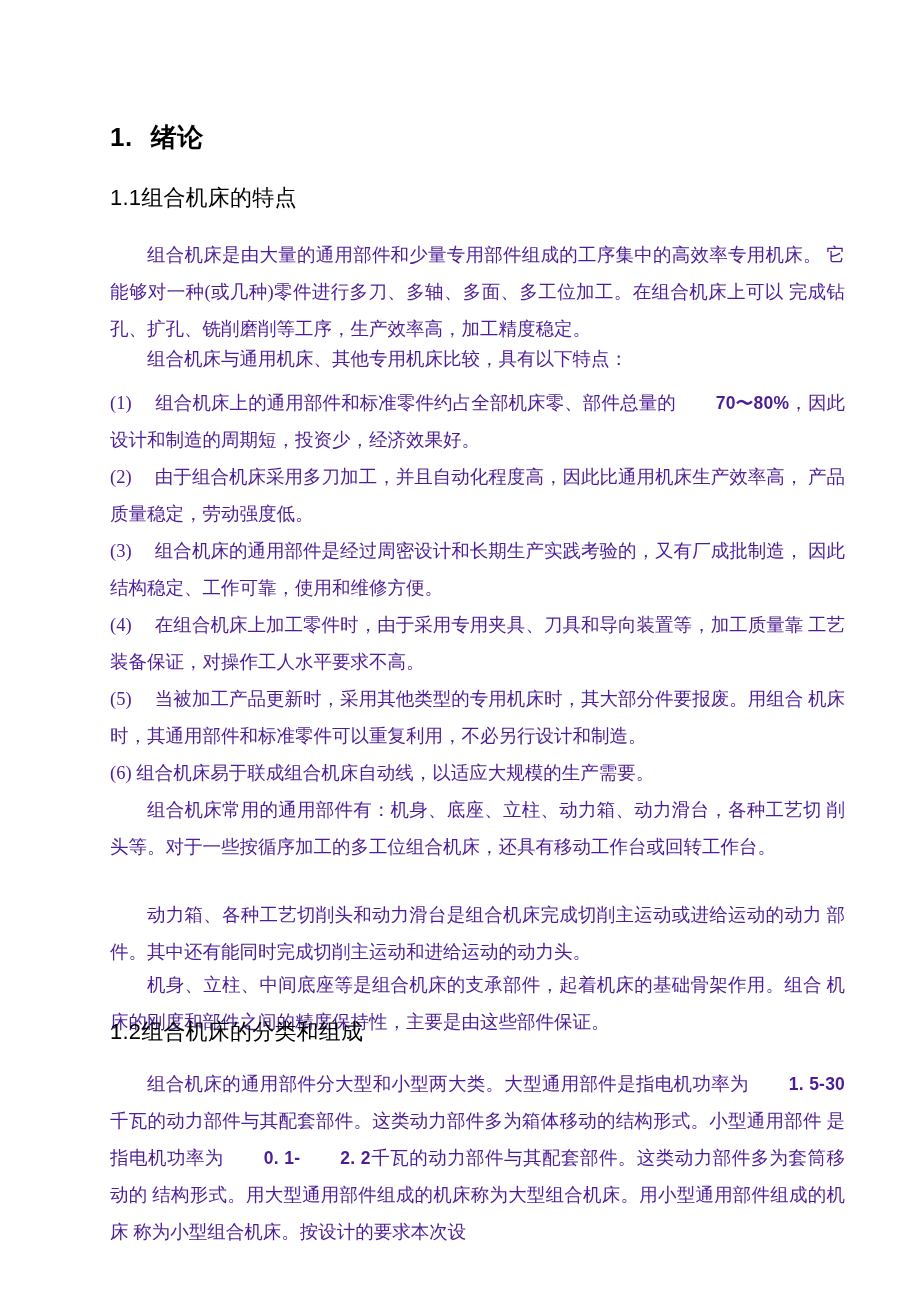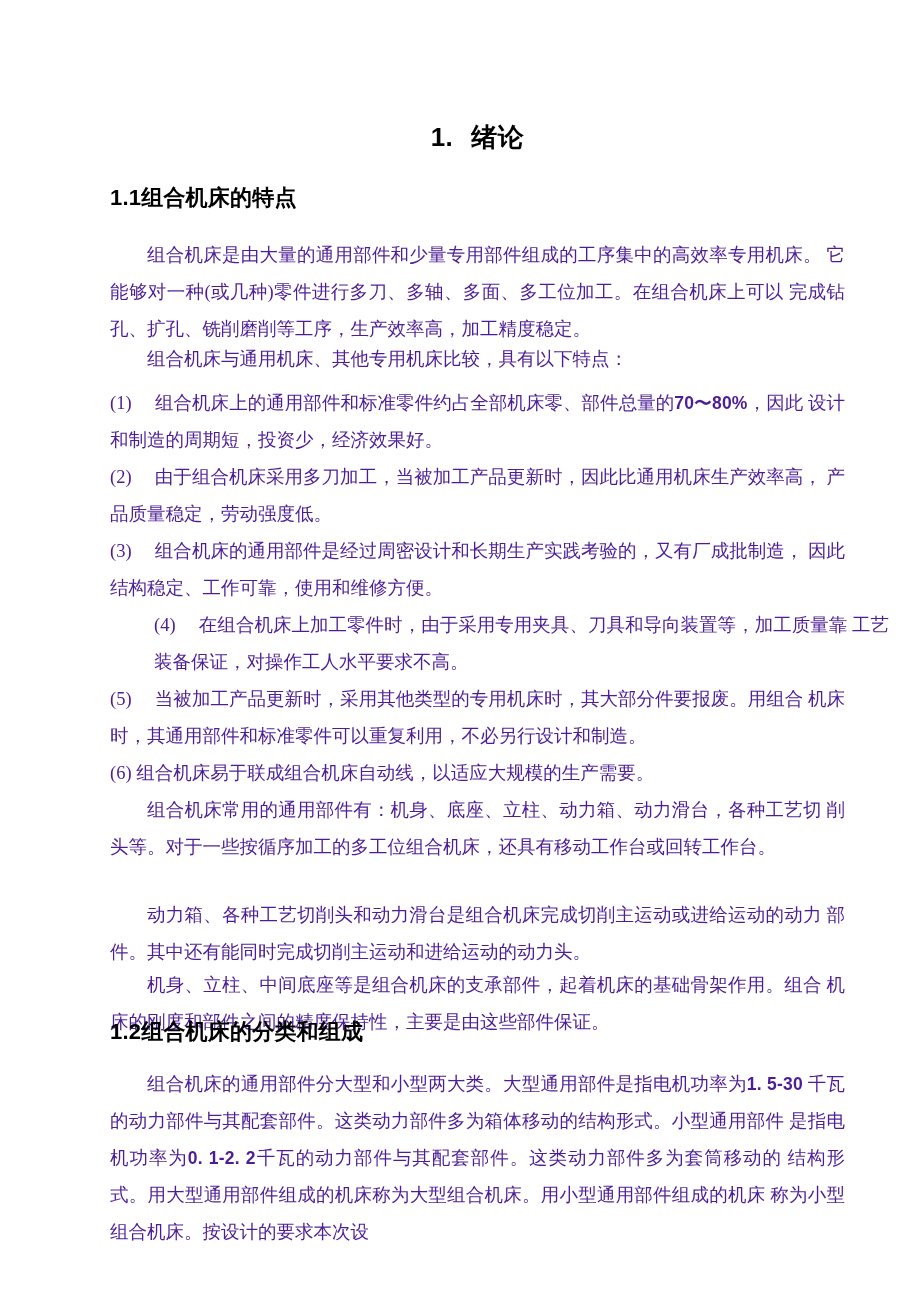--- a/index.html
+++ b/index.html
@@ -32,27 +32,26 @@
 
   
   .h1 {
     font-family: "Liberation Sans", "DejaVu Sans", sans-serif;
     font-weight: bold;
     font-size: 26px;
     line-height: 30px;
     color: #000000;
     margin: 0;
     letter-spacing: 0.5px;
-    text-align: center;
   }
   .h1 .num { margin-right: 18px; }
 
   .h2 {
     font-family: "Liberation Sans", "DejaVu Sans", sans-serif;
-    font-weight: bold;
+    font-weight: normal;
     font-size: 22px;
     line-height: 26px;
     color: #000000;
     margin: 0;
     letter-spacing: 0.2px;
   }
 
   
   .para {
     font-size: 18.5px;
@@ -66,20 +65,21 @@
 
   
   .li-num { white-space: pre; }
 
   
   .n {
     font-family: "Liberation Sans", "DejaVu Sans", sans-serif;
     font-weight: bold;
     font-size: 17.5px;
     letter-spacing: 0.2px;
+    padding-left: 40px;
   }
 
   
   .b { position: absolute; left: 0; width: 735px; }
 </style>
 </head>
 <body>
 
 <div class="page">
   <div class="content">
@@ -87,25 +87,25 @@
     <h1 class="h1 b" style="top:122px;"><span class="num">1.</span><span>绪论</span></h1>
 
     <h2 class="h2 b" style="top:185px;">1.1组合机床的特点</h2>
 
     <p class="para indent b" style="top:237px;">组合机床是由大量的通用部件和少量专用部件组成的工序集中的高效率专用机床。 它能够对一种(或几种)零件进行多刀、多轴、多面、多工位加工。在组合机床上可以  完成钻孔、扩孔、铣削磨削等工序，生产效率高，加工精度稳定。</p>
 
     <p class="para indent b" style="top:341px;">组合机床与通用机床、其他专用机床比较，具有以下特点：</p>
 
     <p class="para b" style="top:385px;"><span class="li-num">(1)</span><span class="li-num">     </span><span>组合机床上的通用部件和标准零件约占全部机床零、部件总量的</span><span class="n">70〜80%</span><span>，因此 设计和制造的周期短，投资少，经济效果好。</span></p>
 
-    <p class="para b" style="top:459px;"><span class="li-num">(2)</span><span class="li-num">     </span><span>由于组合机床采用多刀加工，当被加工产品更新时，因此比通用机床生产效率高， 产品质量稳定，劳动强度低。</span></p>
+    <p class="para b" style="top:459px;"><span class="li-num">(2)</span><span class="li-num">     </span><span>由于组合机床采用多刀加工，并且自动化程度高，因此比通用机床生产效率高， 产品质量稳定，劳动强度低。</span></p>
 
     <p class="para b" style="top:533px;"><span class="li-num">(3)</span><span class="li-num">     </span><span>组合机床的通用部件是经过周密设计和长期生产实践考验的，又有厂成批制造， 因此结构稳定、工作可靠，使用和维修方便。</span></p>
 
-    <p class="para b" style="top:607px;margin-left:44px;"><span class="li-num">(4)</span><span class="li-num">     </span><span>在组合机床上加工零件时，由于采用专用夹具、刀具和导向装置等，加工质量靠 工艺装备保证，对操作工人水平要求不高。</span></p>
+    <p class="para b" style="top:607px;"><span class="li-num">(4)</span><span class="li-num">     </span><span>在组合机床上加工零件时，由于采用专用夹具、刀具和导向装置等，加工质量靠 工艺装备保证，对操作工人水平要求不高。</span></p>
 
     <p class="para b" style="top:681px;"><span class="li-num">(5)</span><span class="li-num">     </span><span>当被加工产品更新时，采用其他类型的专用机床时，其大部分件要报废。用组合 机床时，其通用部件和标准零件可以重复利用，不必另行设计和制造。</span></p>
 
     <p class="para b" style="top:755px;"><span class="li-num">(6)</span><span class="li-num"> </span><span>组合机床易于联成组合机床自动线，以适应大规模的生产需要。</span></p>
 
     <p class="para indent b" style="top:792px;">组合机床常用的通用部件有：机身、底座、立柱、动力箱、动力滑台，各种工艺切  削头等。对于一些按循序加工的多工位组合机床，还具有移动工作台或回转工作台。</p>
 
     <p class="para indent b" style="top:866px;margin-top:31px;">动力箱、各种工艺切削头和动力滑台是组合机床完成切削主运动或进给运动的动力  部件。其中还有能同时完成切削主运动和进给运动的动力头。</p>
 
     <p class="para indent b" style="top:967px;">机身、立柱、中间底座等是组合机床的支承部件，起着机床的基础骨架作用。组合  机床的刚度和部件之间的精度保持性，主要是由这些部件保证。</p>

